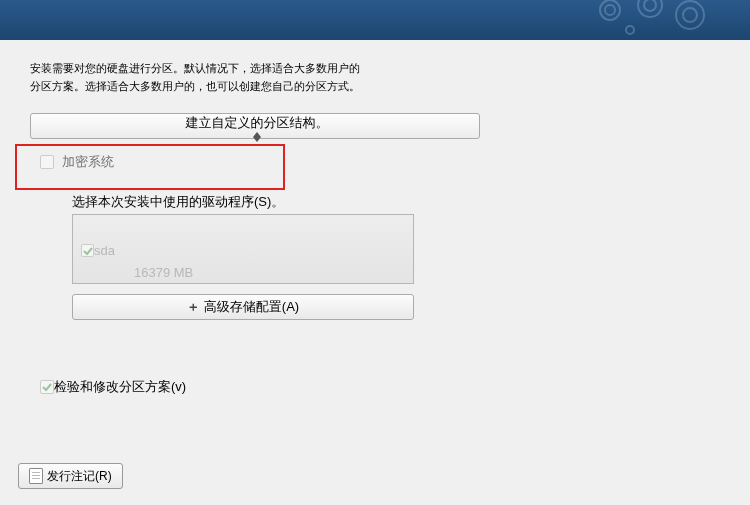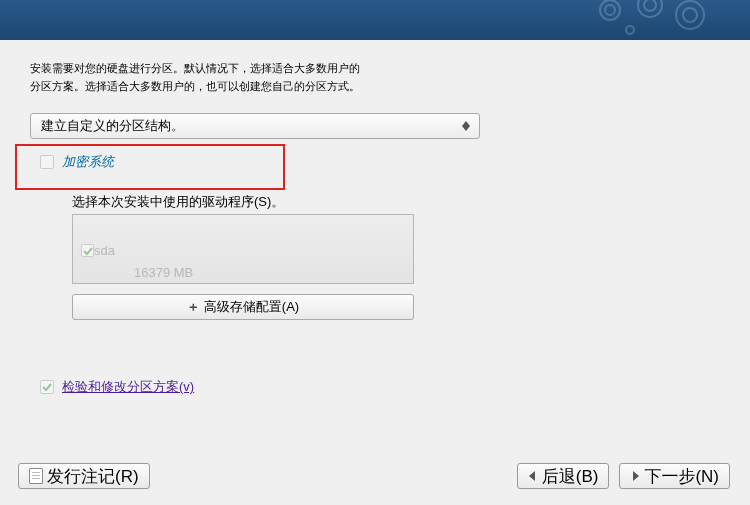--- a/index.html
+++ b/index.html
@@ -52,39 +52,40 @@
       height: 26px;
       background: linear-gradient(#fdfdfd, #ececec);
       border: 1px solid #aaa;
       border-radius: 3px;
       display: flex;
       align-items: center;
       justify-content: space-between;
       padding: 0 6px 0 10px;
       cursor: pointer;
       font-size: 13px;
+      flex-direction: column;
     }
     .spinner-arrows {
       width: 14px;
       height: 20px;
       display: flex;
       flex-direction: column;
       justify-content: center;
       align-items: center;
       color: #555;
     }
     .spinner-arrows svg { display: block; }
     .checkbox-row {
       margin: 14px 0 0 30px;
       display: flex;
       align-items: center;
       gap: 8px;
       font-size: 13px;
     }
-    .checkbox-row.disabled { color: #0369a1; font-style: italic; }
+    .checkbox-row.disabled { color: #737373; }
     .checkbox-box {
       width: 14px;
       height: 14px;
       border: 1px solid #aaa;
       border-radius: 2px;
       background: #fff;
       display: inline-flex;
       align-items: center;
       justify-content: center;
     }
@@ -129,38 +130,36 @@
       font-size: 13px;
     }
     .adv-btn .plus {
       font-weight: bold;
       color: #444;
     }
     .review-row {
       margin: 58px 0 0 30px;
       display: flex;
       align-items: center;
-      gap: 8px;
-      color: #4c1d95;
-      font-size: 13px;
-      text-decoration: underline;
+      color: #000000;
+      font-size: 13px;
     }
     .review-row .checkbox-box { pointer-events: none; }
     .btn {
       height: 26px;
       background: linear-gradient(#fcfcfc, #e9e9e9);
       border: 1px solid #999;
       border-radius: 3px;
       display: inline-flex;
       align-items: center;
       justify-content: center;
       gap: 4px;
       padding: 0 10px;
       cursor: pointer;
-      font-size: 17px;
+      font-size: 12px;
     }
     .footer {
       position: absolute;
       bottom: 16px;
       left: 18px;
       right: 20px;
       display: flex;
       justify-content: space-between;
       align-items: center;
     }
@@ -255,28 +254,14 @@
         </svg>
     </span>
     <span>检验和修改分区方案(v)</span>
   </div>
 
   <div class="footer">
     <div class="btn">
       <span class="note-icon"></span>
       <span>发行注记(R)</span>
     </div>
-    <div class="footer-right">
-      <div class="btn">
-        <svg width="10" height="10">
-            <polygon points="7,0 7,10 1,5" fill="#555"></polygon>
-          </svg>
-        <span>后退(B)</span>
-      </div>
-      <div class="btn">
-        <svg width="10" height="10">
-            <polygon points="3,0 3,10 9,5" fill="#555"></polygon>
-          </svg>
-        <span>下一步(N)</span>
-      </div>
-    </div>
   </div>
 </div>
 
 </body></html>

